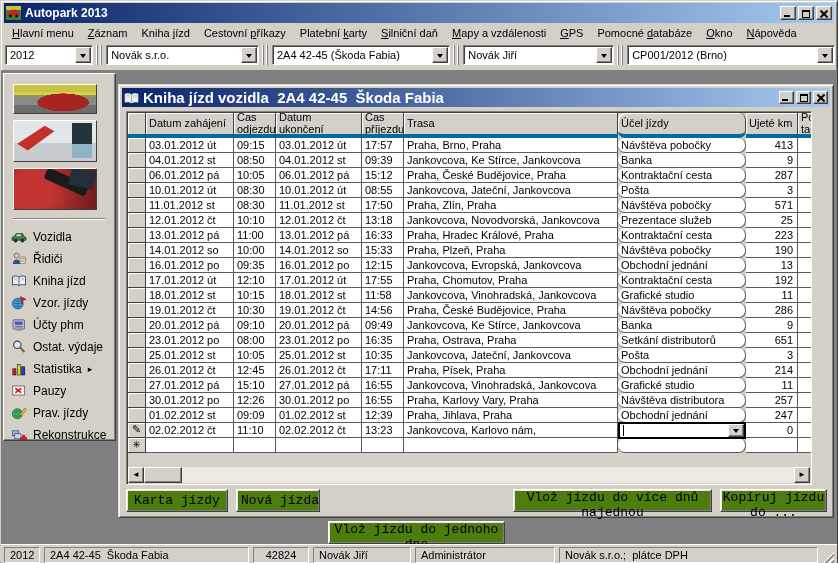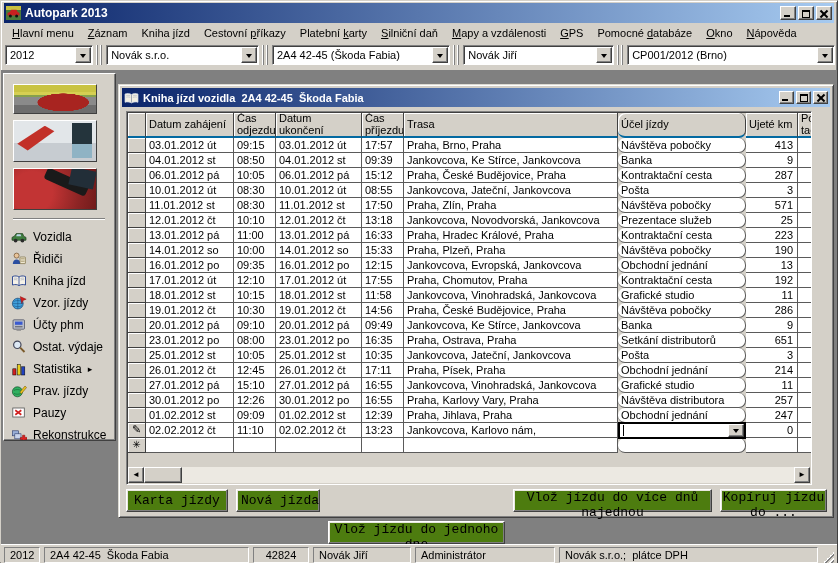--- a/index.html
+++ b/index.html
@@ -66,29 +66,29 @@
   .srow { height:22px; display:flex; align-items:center; gap:4px; padding-left:7px; font-size:12px; white-space:nowrap; cursor:default; }
   .sico { width:18px; height:16px; flex:0 0 18px; }
   .sico svg { width:16px; height:16px; }
   .ssub { font-size:9px; margin-left:2px; }
 
   
   .child { position:absolute; left:117px; top:14px; width:716px; height:434px; background:#d4d0c8;
            border:1px solid; border-color:#dcdad2 #404040 #404040 #dcdad2; box-shadow:inset 1px 1px 0 #fff, inset -1px -1px 0 #808080; }
   .childbar { height:19px; margin:3px 3px 0 3px; display:flex; align-items:center; gap:4px;
     background:linear-gradient(90deg,var(--tb1,#0a246a),var(--tb2,#a6caf0)); padding:0 2px; }
-  .childbar .ttl { color:#fff; font-weight:bold; font-size:11px; white-space:pre; flex:1; }
+  .childbar .ttl { color:#fff; font-weight:bold; font-size:15px; white-space:pre; flex:1; }
   .bookico { width:15px; height:14px; }
 
   
   .gridwrap { position:absolute; left:7px; top:26px; width:686px; height:374px; background:#d4d0c8;
               border:1px solid; border-color:#808080 #fff #fff #808080; box-shadow:inset 1px 1px 0 #404040;
               overflow:hidden; display:flex; flex-direction:column; padding:1px; }
   .trh,.tr { display:flex; flex:0 0 auto; width:700px; }
-  .hc { background:#d4d0c8; border-right:1px solid #404040; border-bottom:2px solid #0369a1;
+  .hc { background:#d4d0c8; border-right:1px solid #404040; border-bottom:4px solid #0369a1;
         box-shadow:inset 1px 1px 0 #fff; font-size:11px; line-height:11.5px; padding:1px 2px 1px 3px;
         display:flex; flex-direction:column; justify-content:center; white-space:pre-line; height:25px; overflow:hidden; }
   .tc { background:#fff; border-right:1px solid #5a5a5a; border-bottom:1px solid #5a5a5a;
         height:15px; line-height:13px; padding:1px 2px 0 3px; white-space:nowrap; overflow:hidden; }
   .sel { background:#d4d0c8; border-right:1px solid #404040; border-bottom:1px solid #404040;
          box-shadow:inset 1px 1px 0 #fff; height:15px; font-size:10px; line-height:13px; text-align:center; overflow:hidden; }
   .c0{width:18px;flex:0 0 18px;} .c1{width:88px;flex:0 0 88px;} .c2{width:42px;flex:0 0 42px;}
   .c3{width:86px;flex:0 0 86px;} .c4{width:42px;flex:0 0 42px;} .c5{width:214px;flex:0 0 214px;}
   .c6{width:128px;flex:0 0 128px;border-radius:7px;} .c7{width:52px;flex:0 0 52px;} .c8{width:30px;flex:0 0 30px;}
   .num { text-align:right; padding-right:4px; }
@@ -257,32 +257,32 @@
             <span class="sico"><svg viewBox="0 0 16 16">
                 <rect x="1.8" y="7.8" width="3.2" height="6.2" fill="#d02020" stroke="#000" stroke-width=".5"></rect>
                 <rect x="6.2" y="3.6" width="3.2" height="10.4" fill="#e8d020" stroke="#000" stroke-width=".5"></rect>
                 <rect x="10.6" y="5.8" width="3.2" height="8.2" fill="#2040c0" stroke="#000" stroke-width=".5"></rect>
               </svg></span>
             <span class="slbl">Statistika</span>
             <span class="ssub">▸</span>
           </div>
           <div class="srow">
             <span class="sico"><svg viewBox="0 0 16 16">
+                <rect x="1.8" y="3" width="11.5" height="9" fill="#fff" stroke="#555" stroke-width=".8"></rect>
+                <path d="M4.3 5.3l6 4.4M10.3 5.3l-6 4.4" stroke="#d02020" stroke-width="1.7"></path>
+              </svg></span>
+            <span class="slbl">Pauzy</span>
+          </div>
+          <div class="srow">
+            <span class="sico"><svg viewBox="0 0 16 16">
                 <circle cx="6.4" cy="8.8" r="5" fill="#30b060" stroke="#14502a" stroke-width=".7"></circle>
                 <path d="M3 7.4c1.8-1.1 5-1.1 6.8 0M3 10.4c1.8 1.1 5 1.1 6.8 0" stroke="#14502a" stroke-width=".5" fill="none"></path>
                 <path d="M8.8 9.2l5.2-6.2 1.6 1.5-5.2 6.2z" fill="#e8c020" stroke="#6a4a00" stroke-width=".5"></path>
               </svg></span>
             <span class="slbl">Prav. jízdy</span>
-          </div>
-          <div class="srow">
-            <span class="sico"><svg viewBox="0 0 16 16">
-                <rect x="1.8" y="3" width="11.5" height="9" fill="#fff" stroke="#555" stroke-width=".8"></rect>
-                <path d="M4.3 5.3l6 4.4M10.3 5.3l-6 4.4" stroke="#d02020" stroke-width="1.7"></path>
-              </svg></span>
-            <span class="slbl">Pauzy</span>
           </div>
           <div class="srow">
             <span class="sico"><svg viewBox="0 0 16 16">
                 <rect x="1.4" y="3.8" width="6.2" height="5" fill="#9ab0d8" stroke="#2a3a6a" stroke-width=".6"></rect>
                 <rect x="3.8" y="6.8" width="6.2" height="5" fill="#c8d4ec" stroke="#2a3a6a" stroke-width=".6"></rect>
                 <path d="M11.6 8.2h2.2v2.2H16v2.2h-2.2v2.2h-2.2v-2.2H9.4v-2.2h2.2z" fill="#e02020" stroke="#7a0000" stroke-width=".5"></path>
               </svg></span>
             <span class="slbl">Rekonstrukce</span>
           </div>
           <div class="srow">

